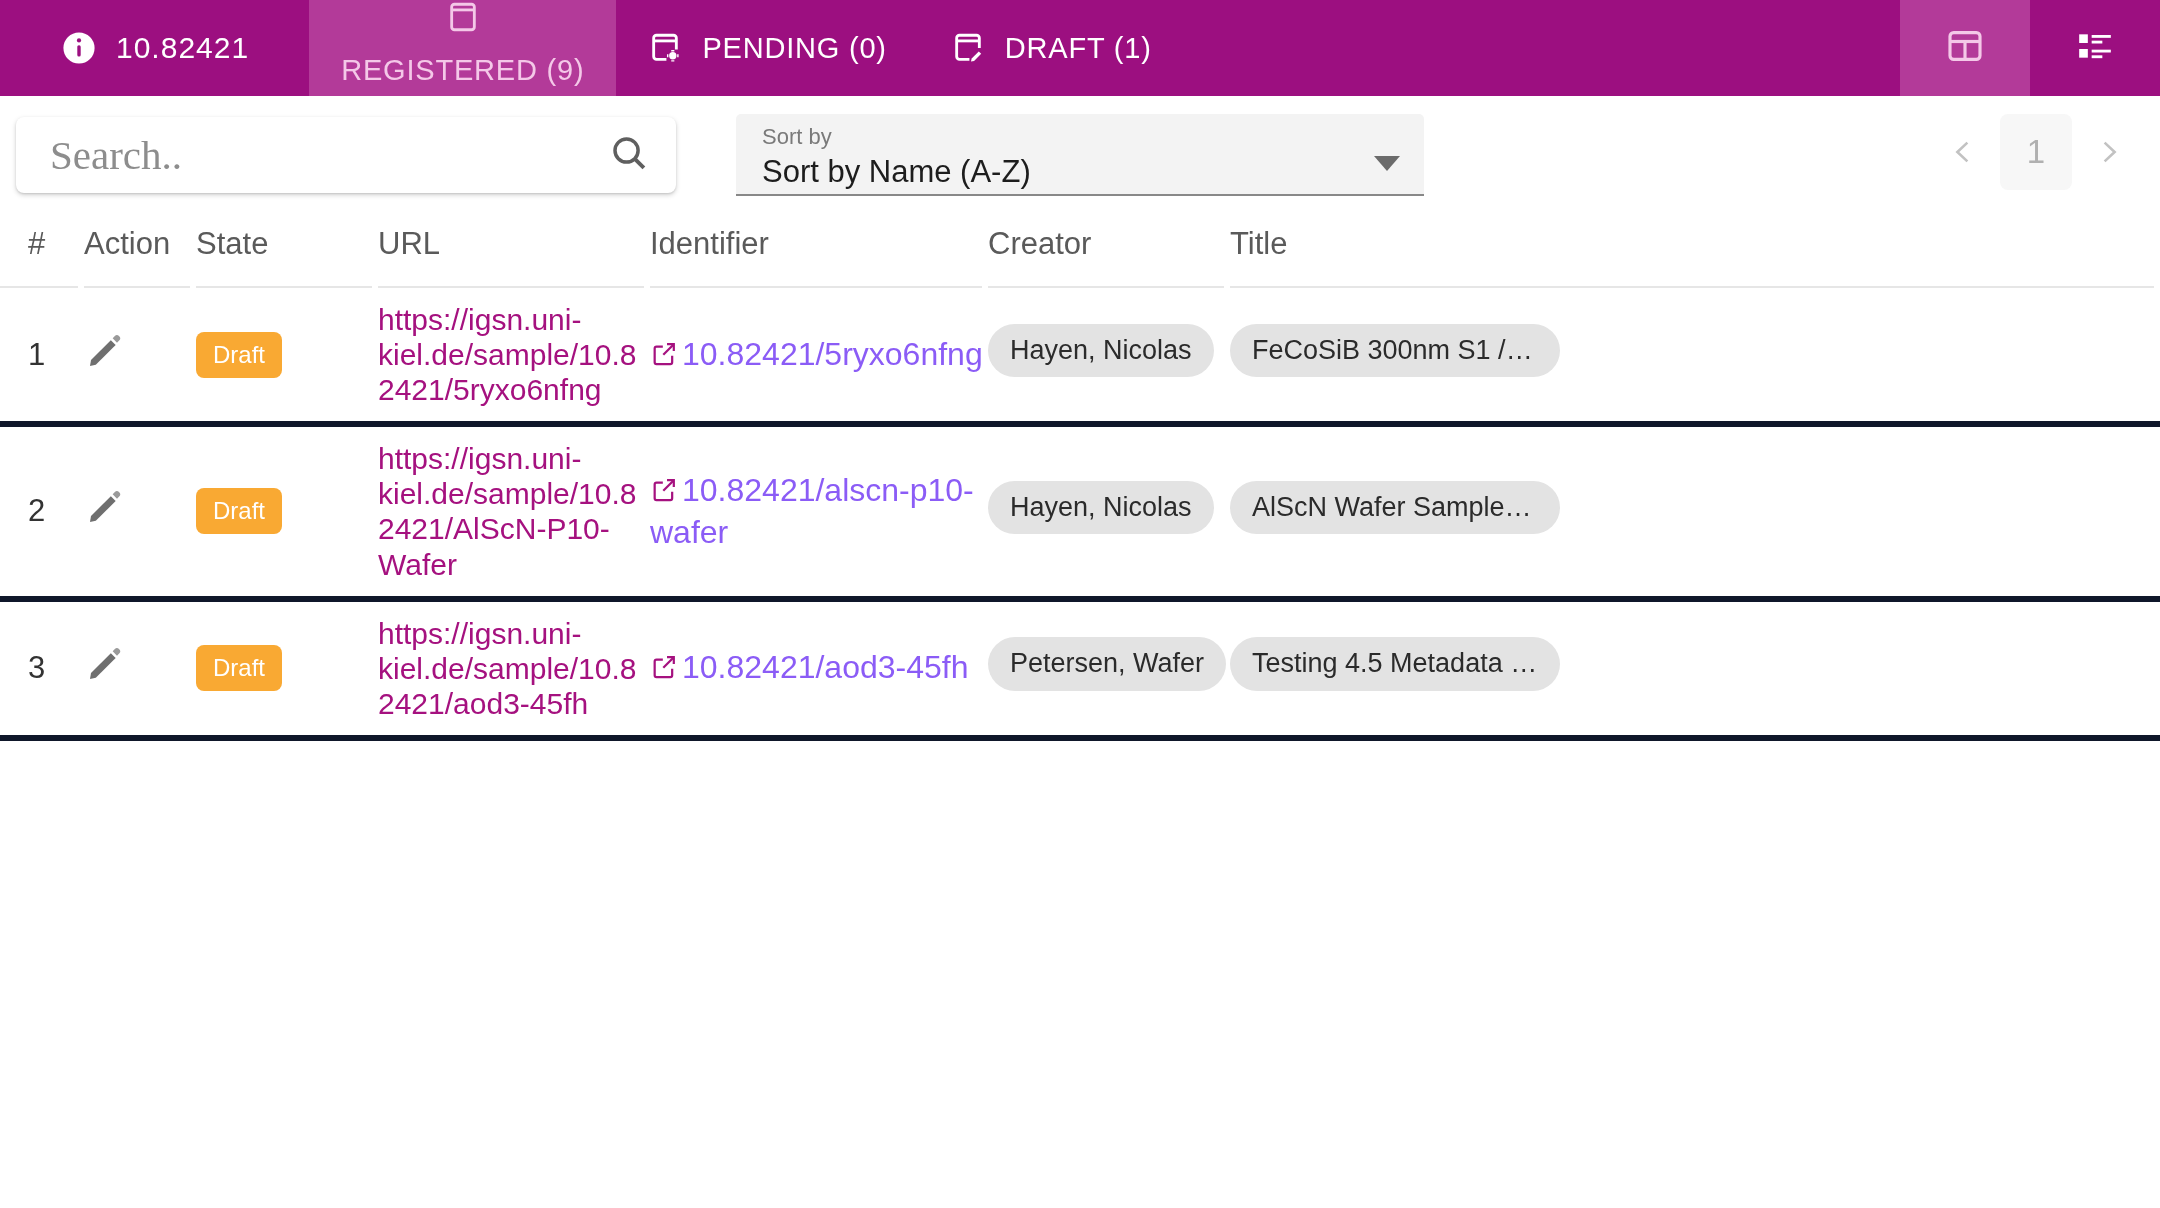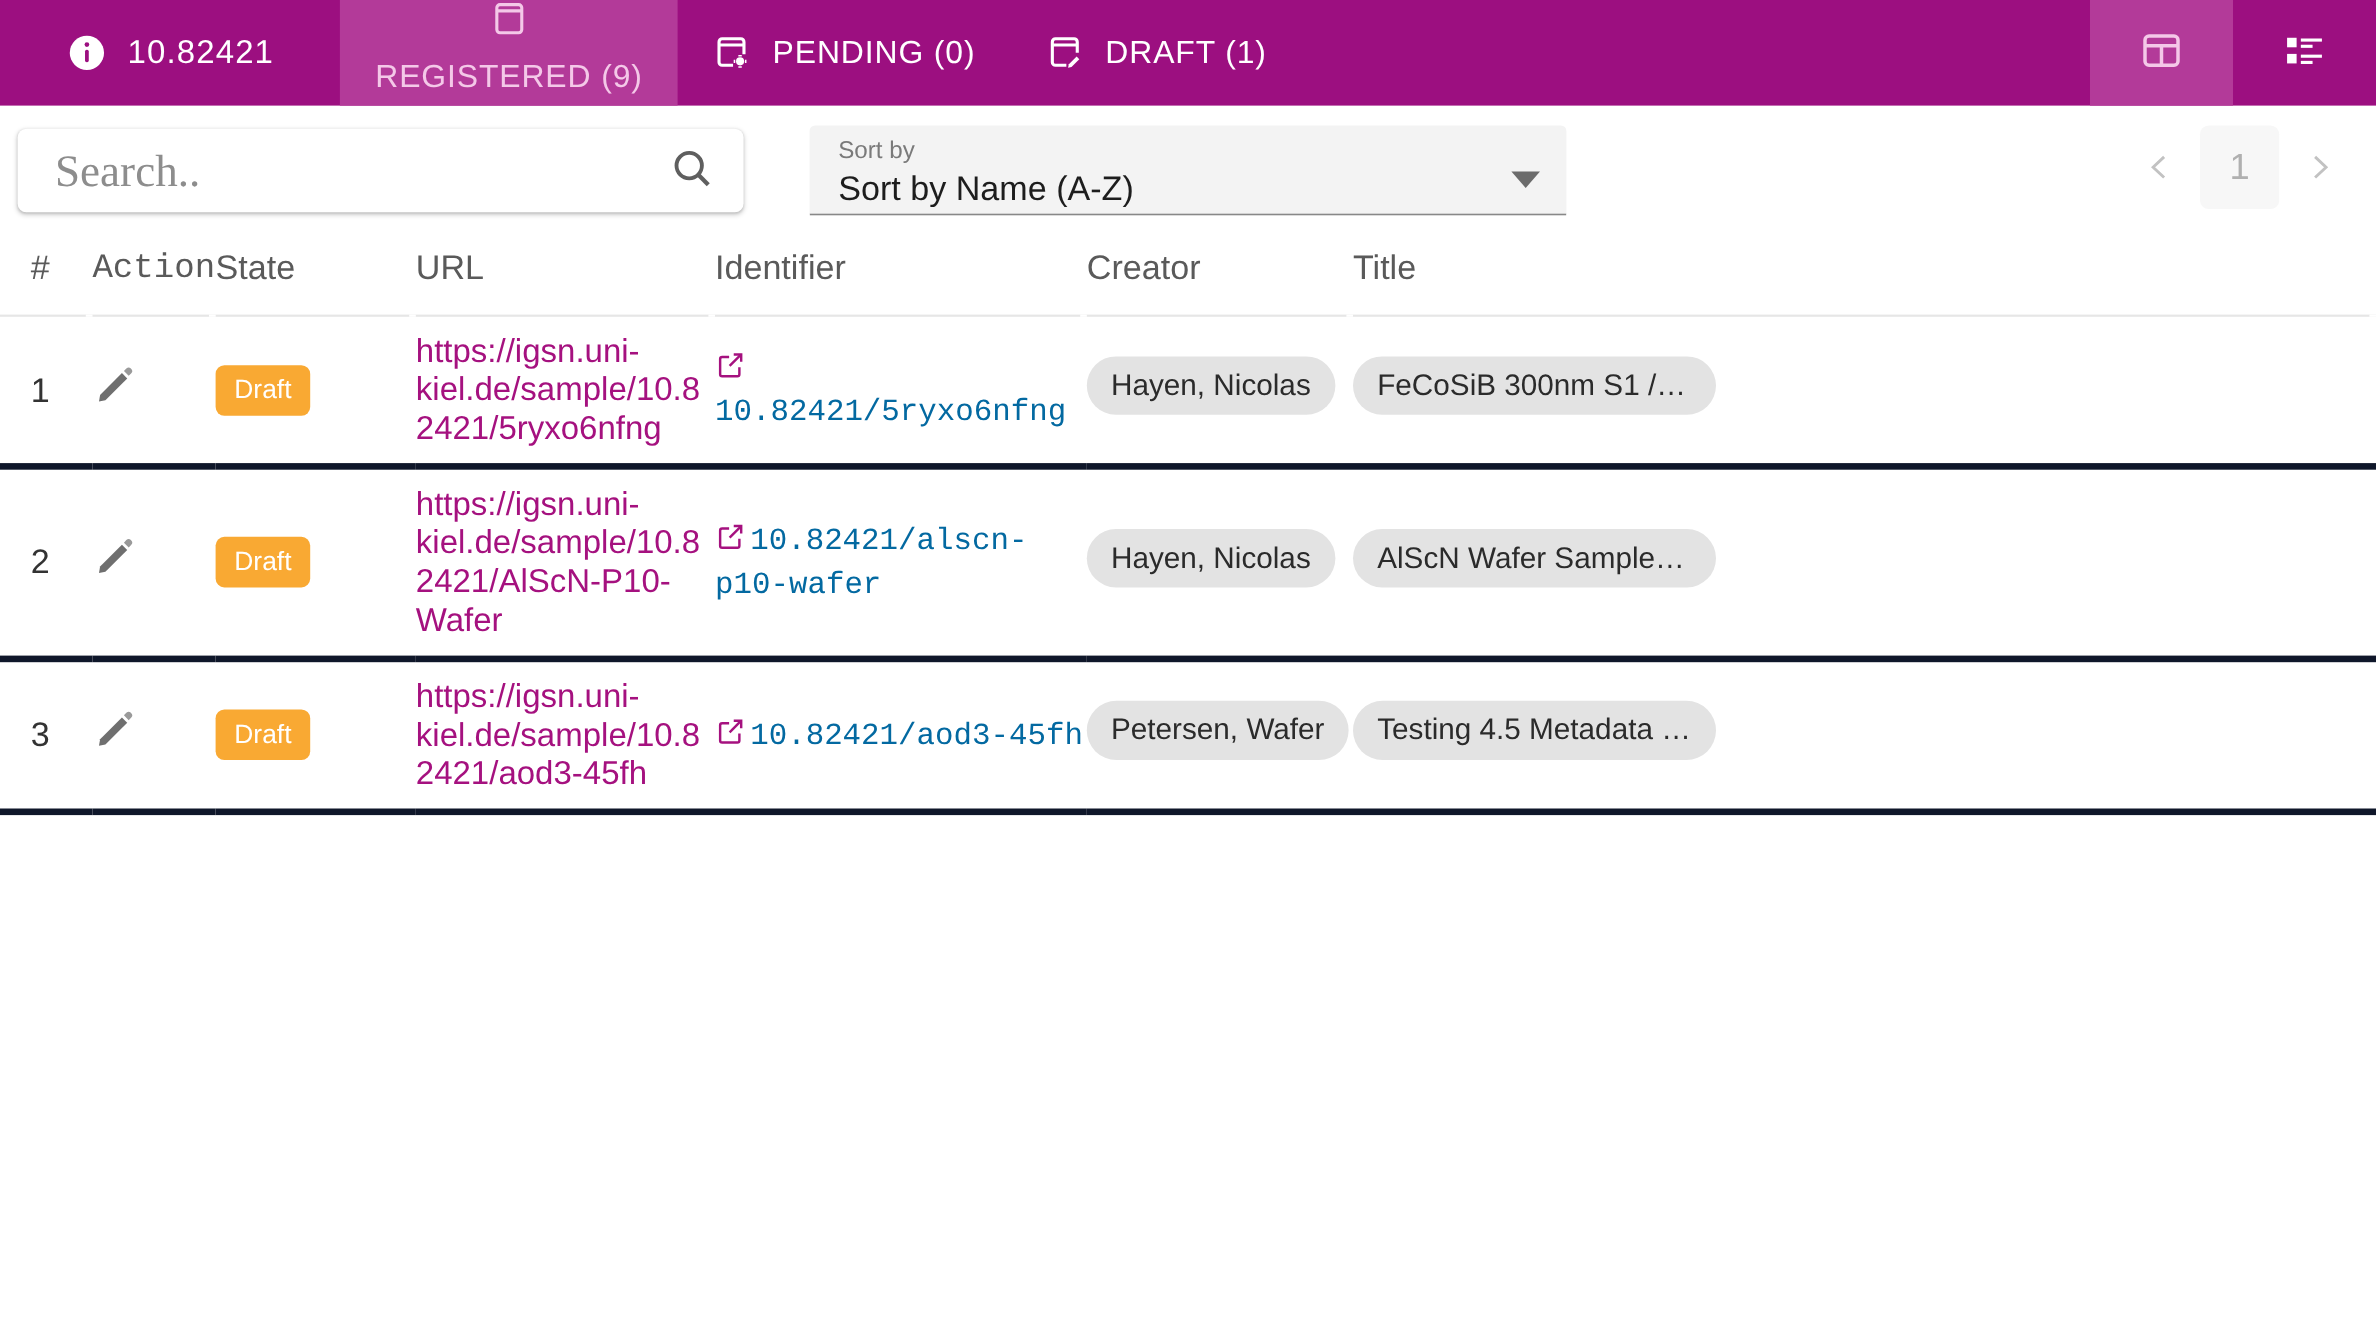--- a/index.html
+++ b/index.html
@@ -146,21 +146,21 @@
   }
   table.datatable td {
     border-bottom: 6px solid #0f172a;
     vertical-align: middle;
     font-size: 31px;
     color: #333;
     padding: 14px 0;
   }
   
   .c-num    { width: 84px;  padding-left: 28px !important; }
-  .c-action { width: 112px; font-family: Liberation Mono, monospace; }
+  .c-action { width: 112px; }
   .c-state  { width: 182px; }
   .c-url    { width: 272px; }
   .c-ident  { width: 338px; }
   .c-creator{ width: 242px; }
   .c-title  { width: 930px; }
 
   th.c-num    { padding-left: 28px; }
   th.c-action { padding-left: 6px; }
   th.c-state  { padding-left: 2px; }
   th.c-url    { padding-left: 2px; }
@@ -204,23 +204,23 @@
     color: #A5117F;
     font-size: 30px;
     line-height: 1.17;
     text-decoration: none;
     display: block;
     word-break: break-word;
     cursor: pointer;
   }
 
   .ident-link {
-    color: #0369a1;
-    font-family: Liberation Mono, monospace;
-    font-size: 28px;
+    color: #8b5cf6;
+    font-family: Liberation Sans, sans-serif;
+    font-size: 32px;
     line-height: 1.3;
     text-decoration: none;
     display: inline;
     cursor: pointer;
     word-break: break-word;
   }
   .ident-ico {
     display: inline-block;
     vertical-align: -3px;
     margin-right: 4px;

